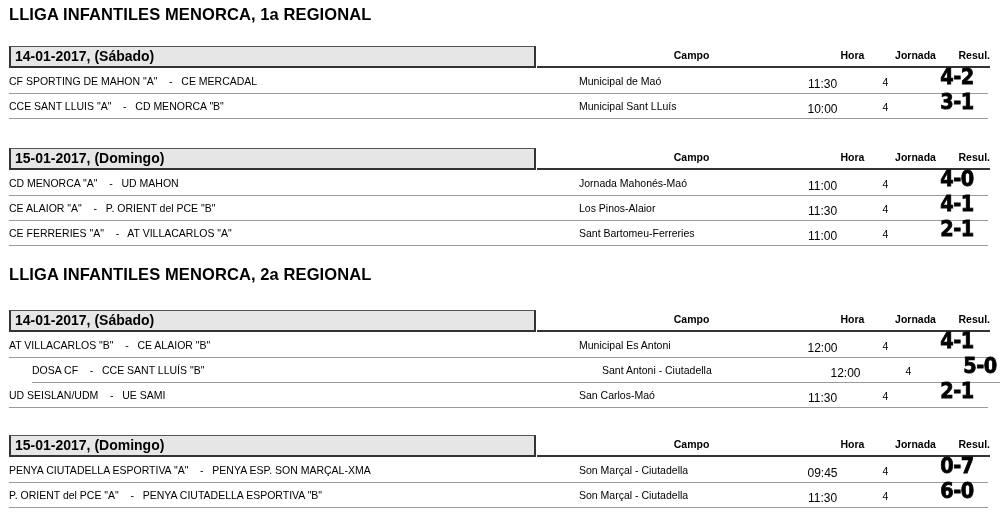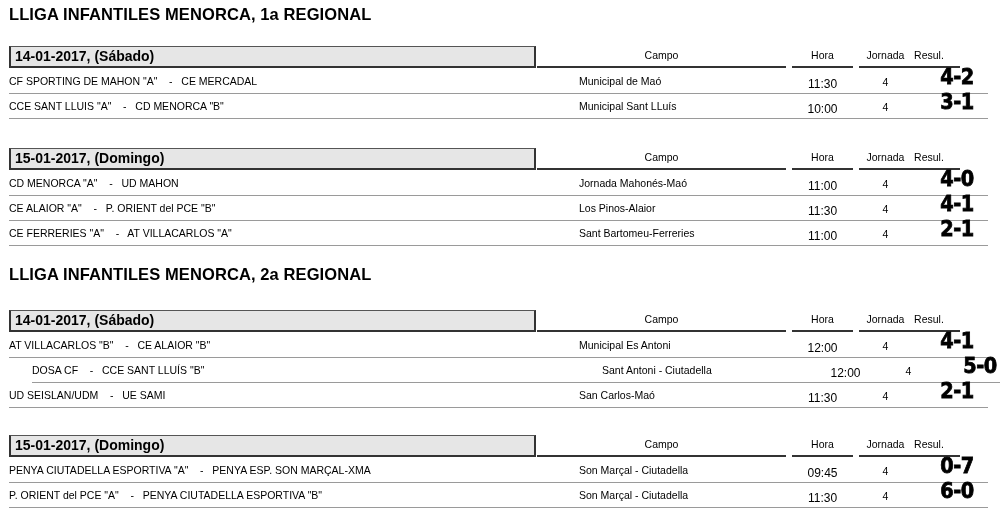--- a/index.html
+++ b/index.html
@@ -19,28 +19,29 @@
       border-top: 1px solid #555;
       border-left: 2px solid #333;
       border-right: 2px solid #333;
       border-bottom: 2px solid #333;
       box-sizing: content-box;
       font-size: 14px; font-weight: bold; line-height: 19px;
       padding-left: 4px;
     }
     .col-head {
       position: absolute; top: 0; height: 20px;
-      font-size: 10.5px; font-weight: normal; text-align: center;
+      font-size: 10.5px; font-weight: bold; text-align: center;
       line-height: 18px;
       border-bottom: 2px solid #333;
+      padding-left: 30px;
     }
     .col-campo { left: 537px; width: 249px; }
     .col-hora { left: 792px; width: 61px; }
     .col-jornada { left: 859px; width: 53px; }
-    .col-resul { left: 898px; width: 62px; }
+    .col-resul { left: 898px; width: 62px; text-align: right; }
     .row {
       position: absolute; left: 9px; width: 979px; height: 24px;
       border-bottom: 1px solid #9a9a9a;
     }
     .match {
       position: absolute; left: 0; top: 6px;
       font-size: 10.5px; white-space: pre;
     }
     .campo {
       position: absolute; left: 528px; top: 6px;

